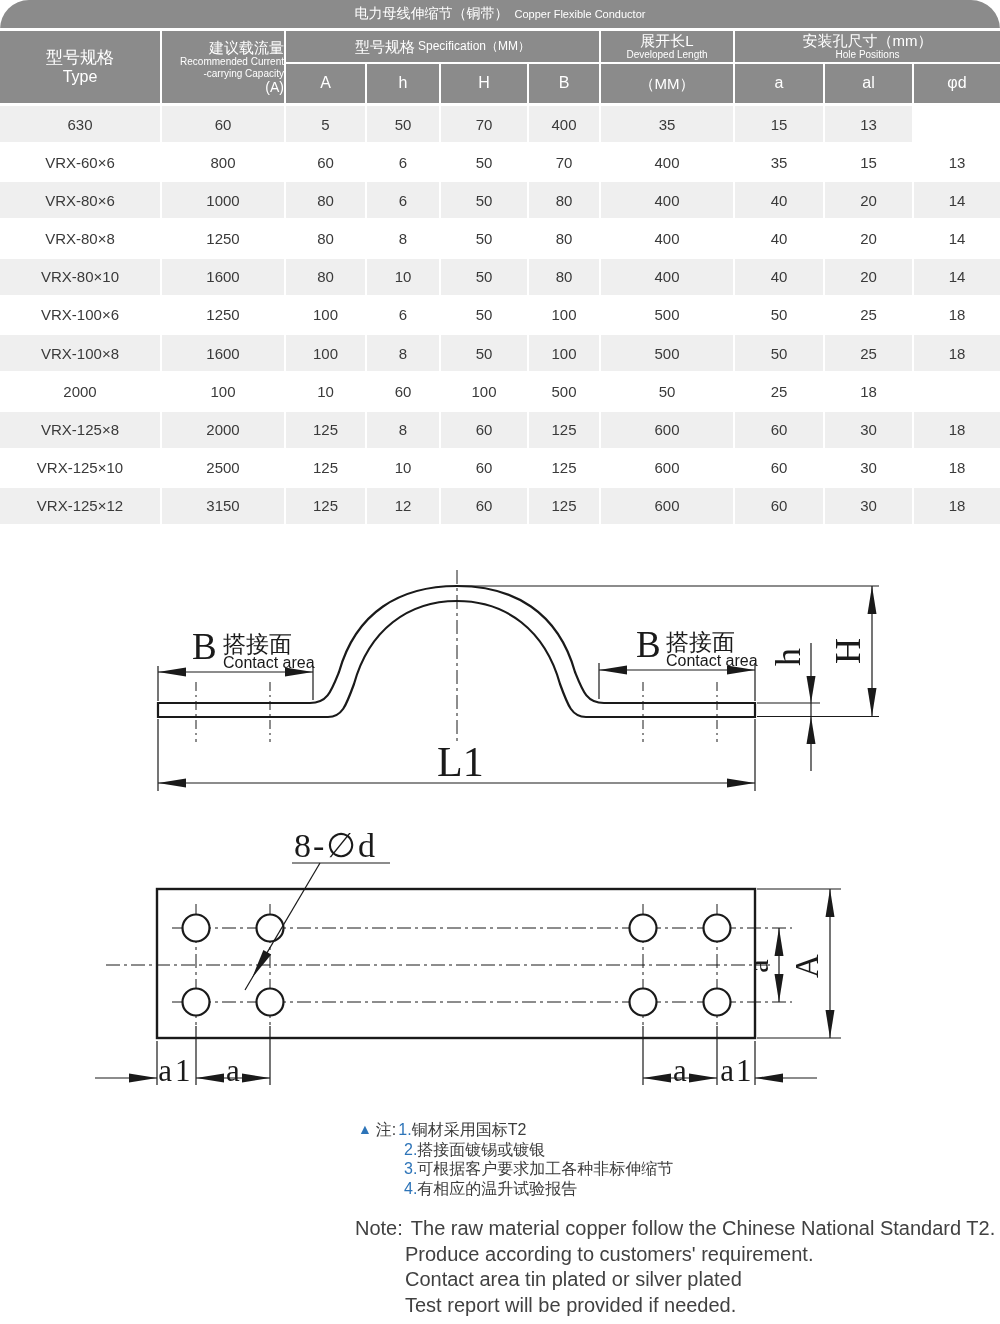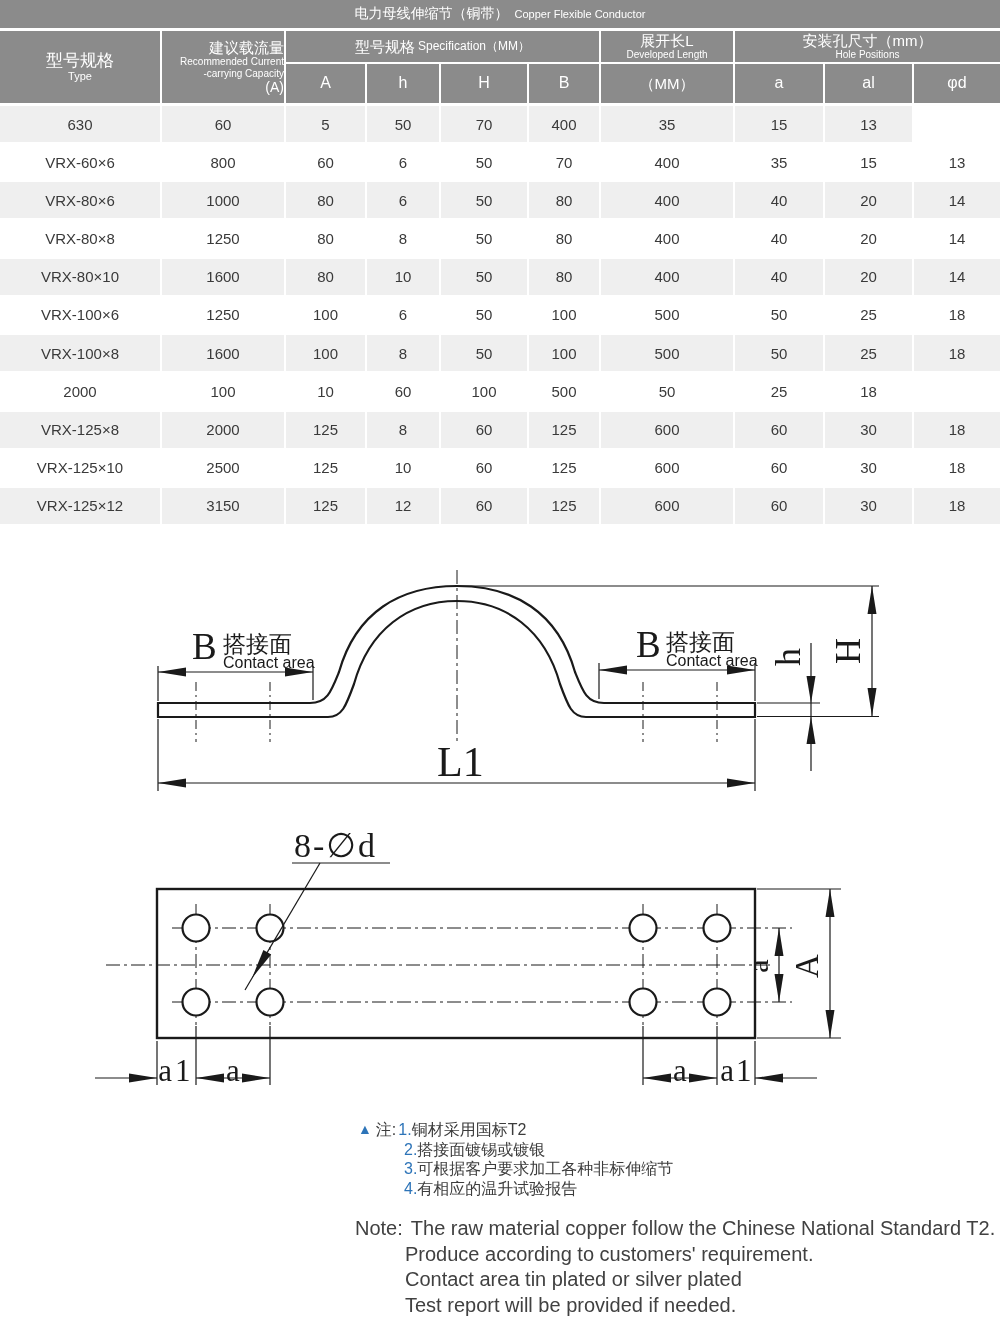--- a/index.html
+++ b/index.html
@@ -1,19 +1,19 @@
 <!DOCTYPE html>
 <html><head>
 <meta charset="utf-8">
 <style>
   * { margin:0; padding:0; box-sizing:border-box; }
   body { background:#fff; }
   .page {
     position:relative; width:1000px; height:1324px; background:#ffffff;
-    font-family:"Liberation Sans", sans-serif; color:#3a3a3a; overflow:hidden;
+    font-family:"Liberation Sans", sans-serif; color:#3a3a3a; overflow:hidden;border-radius:29px;
   }
   
   .title-bar {
     position:absolute; left:0; top:0; width:1000px; height:28px;
     background:#8b8b8b; color:#ffffff;
     display:flex; align-items:center; justify-content:center; gap:6px;
   }
   .title-bar .t-zh { font-size:14px; }
   .title-bar .t-en { font-size:11px; }
   
@@ -82,21 +82,21 @@
 <div class="page">
 
   <div class="title-bar">
     <span class="t-zh">电力母线伸缩节（铜带）</span>
     <span class="t-en">Copper Flexible Conductor</span>
   </div>
 
   <div class="thead">
     <div class="hcell h-type">
       <span class="zh" style="font-size:17px">型号规格</span>
-      <span class="en" style="font-size:11px">Type</span>
+      <span class="en" style="font-size:16px">Type</span>
     </div>
     <div class="hcell h-cap">
       <span class="zh">建议载流量</span>
       <span class="en">Recommended Current</span>
       <span class="en">-carrying Capacity</span>
       <span class="unit">(A)</span>
     </div>
     <div class="hcell h-spec">
       <span class="zh">型号规格</span>
         <span class="en" style="font-size:12px">Specification（MM）</span>

